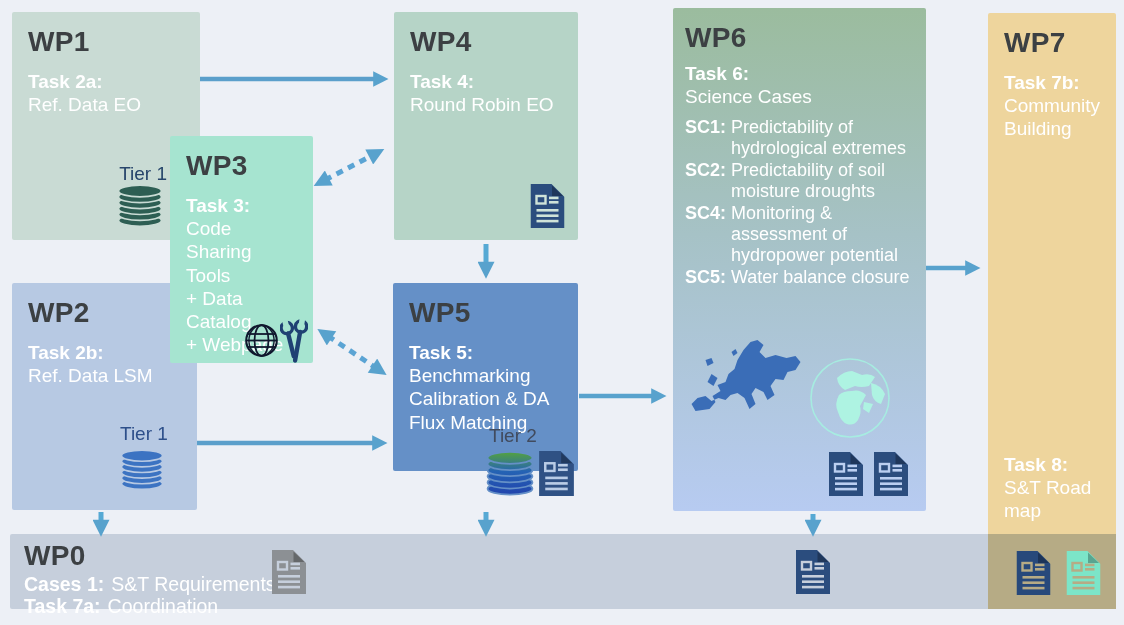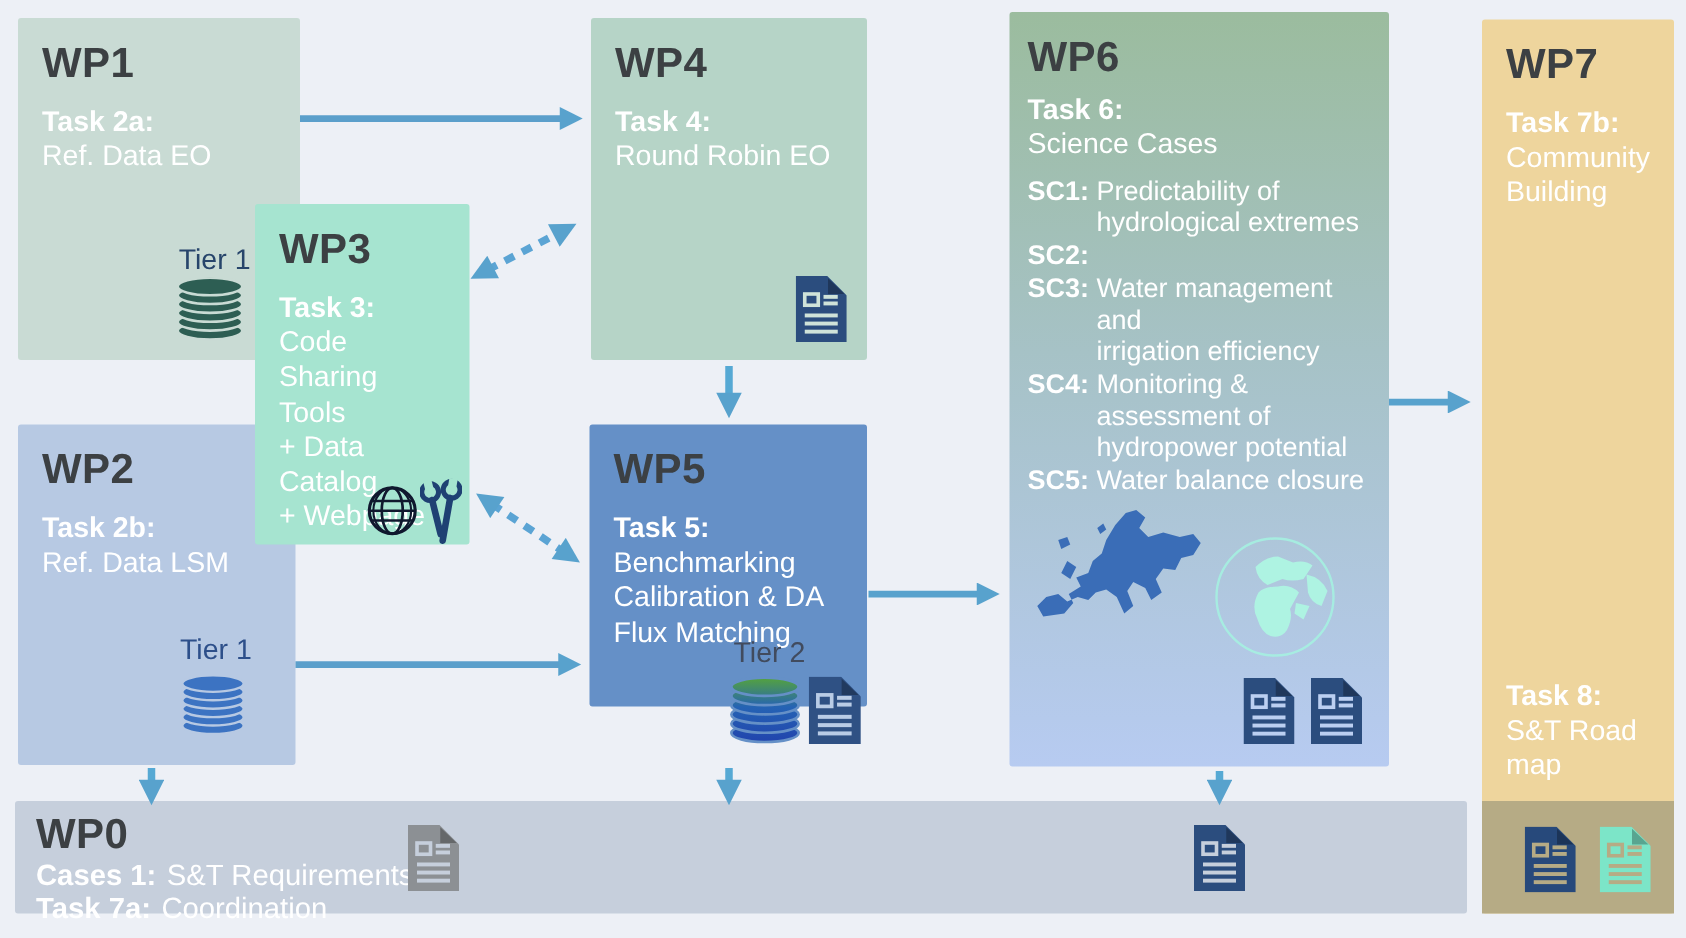--- a/index.html
+++ b/index.html
@@ -14,21 +14,21 @@
   .icon{position:absolute;display:block;}
 
   #wp1{left:12px;top:12px;width:188px;height:228px;background:#c9dbd4;z-index:1;}
   #wp2{left:12px;top:283px;width:185px;height:227px;background:#b7c9e3;z-index:1;}
   #wp3{left:170px;top:136px;width:143px;height:227px;background:#a6e4d0;z-index:2;}
   #wp4{left:394px;top:12px;width:184px;height:228px;background:#b6d4c7;z-index:1;}
   #wp5{left:393px;top:283px;width:185px;height:188px;background:#6590c7;z-index:1;}
   #wp6{left:673px;top:8px;width:253px;height:503px;z-index:1;padding:10px 12px;
        background:linear-gradient(180deg,#9bbc9e 0%,#a6c2c6 45%,#b7cbf1 100%);}
   #wp7{left:988px;top:13px;width:128px;height:596px;background:#eed59d;z-index:1;}
-  #wp0{left:10px;top:534px;width:968px;height:75px;background:#c6cfdc;z-index:1;padding:4px 14px;}
+  #wp0{left:10px;top:534px;width:1106px;height:75px;background:#c6cfdc;z-index:1;padding:4px 14px;}
   #wp7-overlap{position:absolute;left:988px;top:534px;width:128px;height:75px;background:#b6ab85;z-index:3;}
 
   #wp1 .tier{right:33px;top:151px;color:#27456b;}
   #wp2 .tier{left:108px;top:140px;color:#2d4f8a;}
   #wp5 .tier{left:96px;top:142px;color:#414b5e;}
 
   #wp1 .db{left:104px;top:173px;width:48px;height:42px;}
   #wp2 .db{left:108px;top:167px;width:44px;height:40px;}
   #wp5 .db2{left:93px;top:168px;width:48px;height:45px;}
   #wp5 .doc{left:146px;top:168px;width:35px;height:45px;}
@@ -197,25 +197,22 @@
       <span class="task-text">Science Cases</span>
     </div>
     <div class="sc-list">
       <div class="sc-row">
         <span class="sc-label">SC1:</span>
         <span class="sc-text">Predictability of
 hydrological extremes</span>
       </div>
       <div class="sc-row">
         <span class="sc-label">SC2:</span>
-      </div>
-      <div class="sc-row">
-        <span class="sc-label">SC3:</span>
-        <span class="sc-text">Water management and
-irrigation efficiency</span>
+        <span class="sc-text">Predictability of soil
+moisture droughts</span>
       </div>
       <div class="sc-row">
         <span class="sc-label">SC4:</span>
         <span class="sc-text">Monitoring &amp;
 assessment of
 hydropower potential</span>
       </div>
       <div class="sc-row">
         <span class="sc-label">SC5:</span>
         <span class="sc-text">Water balance closure</span>

